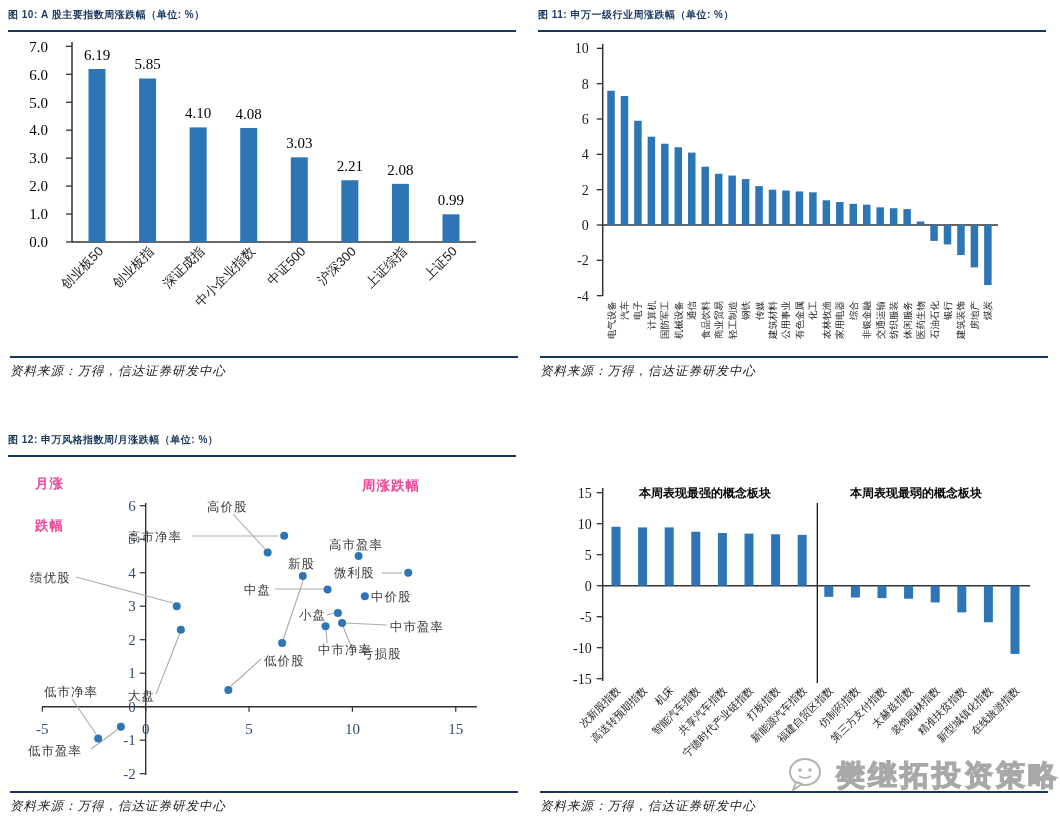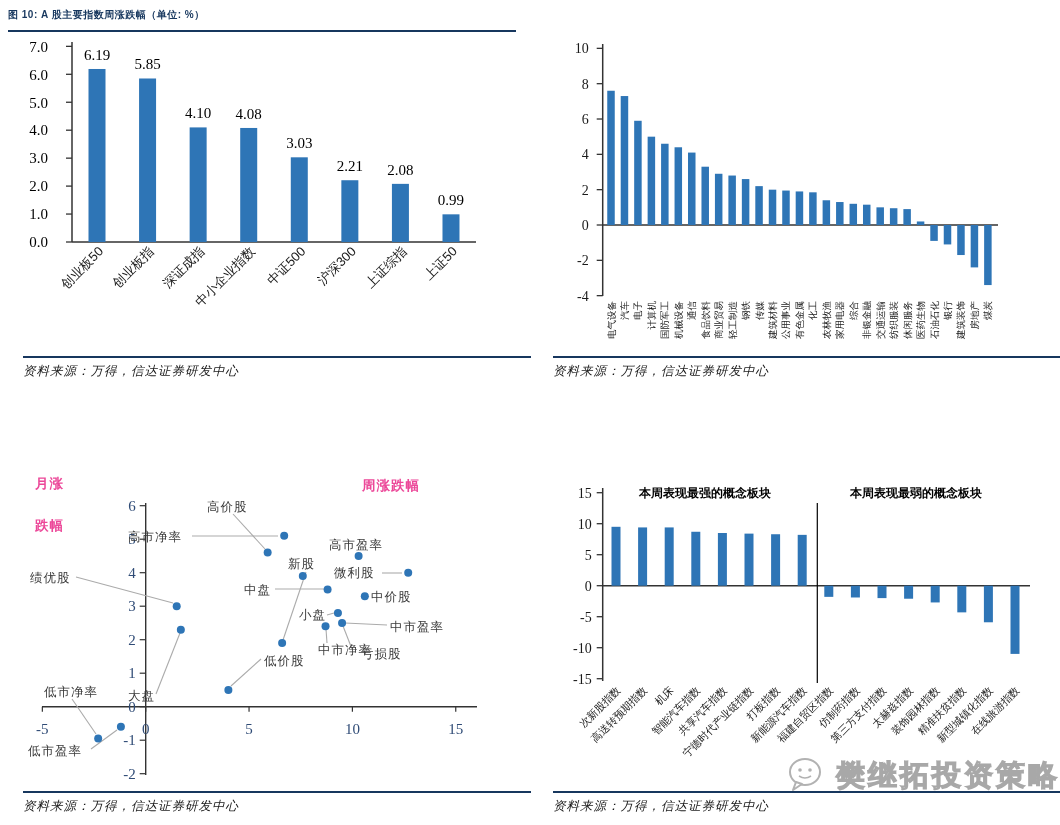--- a/index.html
+++ b/index.html
@@ -3,21 +3,21 @@
 <meta charset="utf-8">
 <style>
   html,body{margin:0;padding:0;background:#fff;}
   .page{position:relative;width:1060px;height:825px;background:#fff;overflow:hidden;
         font-family:"Liberation Sans",sans-serif;}
   .panel{position:absolute;width:530px;height:400px;}
   .panel-title{position:absolute;left:8px;right:14px;top:5px;
     font-size:10px;font-weight:bold;color:#17375E;letter-spacing:.5px;
     border-bottom:2.5px solid #17375E;padding-bottom:5px;line-height:20px;}
   .chart-svg{position:absolute;left:0;top:0;overflow:visible;}
-  .source{position:absolute;left:23px;width:508px;border-top:2px solid #17375E;
+  .source{position:absolute;left:10px;width:508px;border-top:2px solid #17375E;
     padding-top:5px;font-family:Liberation Serif, serif;font-style:italic;
     font-size:12.5px;color:#1a1a1a;letter-spacing:1px;}
   .axis-label-blue{position:absolute;font-size:13.5px;font-weight:bold;color:#ec4899;
     letter-spacing:1px;}
   .watermark{position:absolute;display:flex;align-items:center;z-index:5;}
   .watermark-text{font-size:29px;font-weight:bold;color:#fdfdfd;letter-spacing:3px;
     -webkit-text-stroke:1.2px #a8a8a8;white-space:nowrap;}
 </style>
 </head>
 <body>
@@ -69,20 +69,21 @@
         <rect x="442.49" y="214.3295" width="17" height="27.6705" fill="#2E75B6"></rect>
         <text x="450.99" y="205.3295" text-anchor="middle" font-family="&quot;Liberation Serif&quot;, serif" font-size="15" fill="#000">0.99</text>
         <text x="457.99" y="252" text-anchor="end" font-size="13" fill="#1a1a1a" transform="rotate(-45 457.99 252)">上证50</text>
       </svg>
     <div class="source" style="top:356px">
       <span>资料来源：万得，信达证券研发中心</span>
     </div>
   </div>
 
   <div class="panel" style="left:530px;top:0">
+    <div class="panel-title">图 11: 申万一级行业周涨跌幅（单位: %）</div>
     <svg id="fig11" class="chart-svg" width="530" height="400">
         <line x1="72.7" y1="44" x2="72.7" y2="296" stroke="#333333" stroke-width="1.5"></line>
         <line x1="66.7" y1="48.35000000000002" x2="72.7" y2="48.35000000000002" stroke="#333333" stroke-width="1.3"></line>
         <text x="58.7" y="53.25000000000002" text-anchor="end" font-family="&quot;Liberation Serif&quot;, serif" font-size="14" fill="#1a1a1a">10</text>
         <line x1="66.7" y1="83.68" x2="72.7" y2="83.68" stroke="#333333" stroke-width="1.3"></line>
         <text x="58.7" y="88.58000000000001" text-anchor="end" font-family="&quot;Liberation Serif&quot;, serif" font-size="14" fill="#1a1a1a">8</text>
         <line x1="66.7" y1="119.01" x2="72.7" y2="119.01" stroke="#333333" stroke-width="1.3"></line>
         <text x="58.7" y="123.91000000000001" text-anchor="end" font-family="&quot;Liberation Serif&quot;, serif" font-size="14" fill="#1a1a1a">6</text>
         <line x1="66.7" y1="154.34" x2="72.7" y2="154.34" stroke="#333333" stroke-width="1.3"></line>
         <text x="58.7" y="159.24" text-anchor="end" font-family="&quot;Liberation Serif&quot;, serif" font-size="14" fill="#1a1a1a">4</text>
@@ -153,20 +154,21 @@
         <text x="447.92" y="301" text-anchor="end" font-size="9.5" fill="#1a1a1a" transform="rotate(-90 447.92 301)">房地产</text>
         <rect x="454.13" y="225" width="7.5" height="60.06099999999999" fill="#2E75B6"></rect>
         <text x="461.38" y="301" text-anchor="end" font-size="9.5" fill="#1a1a1a" transform="rotate(-90 461.38 301)">煤炭</text>
       </svg>
     <div class="source" style="top:356px">
       <span>资料来源：万得，信达证券研发中心</span>
     </div>
   </div>
 
   <div class="panel" style="left:0;top:425px">
+    <div class="panel-title">图 12: 申万风格指数周/月涨跌幅（单位: %）</div>
     <div class="axis-label-blue" style="left:35px;top:50px">月涨</div>
     <div class="axis-label-blue" style="left:35px;top:92px">跌幅</div>
     <div class="axis-label-blue" style="left:362px;top:52px">周涨跌幅</div>
     <svg id="fig12" class="chart-svg" width="530" height="400">
         <line x1="145.7" y1="78" x2="145.7" y2="350" stroke="#333333" stroke-width="1.4"></line>
         <line x1="42" y1="281.7" x2="477" y2="281.7" stroke="#333333" stroke-width="1.4"></line>
         <line x1="139.7" y1="80.69999999999999" x2="145.7" y2="80.69999999999999" stroke="#333333" stroke-width="1.2"></line>
         <text x="135.7" y="85.69999999999999" text-anchor="end" font-family="&quot;Liberation Serif&quot;, serif" font-size="15" fill="#2F4B76">6</text>
         <line x1="139.7" y1="114.19999999999999" x2="145.7" y2="114.19999999999999" stroke="#333333" stroke-width="1.2"></line>
         <text x="135.7" y="119.19999999999999" text-anchor="end" font-family="&quot;Liberation Serif&quot;, serif" font-size="15" fill="#2F4B76">5</text>

